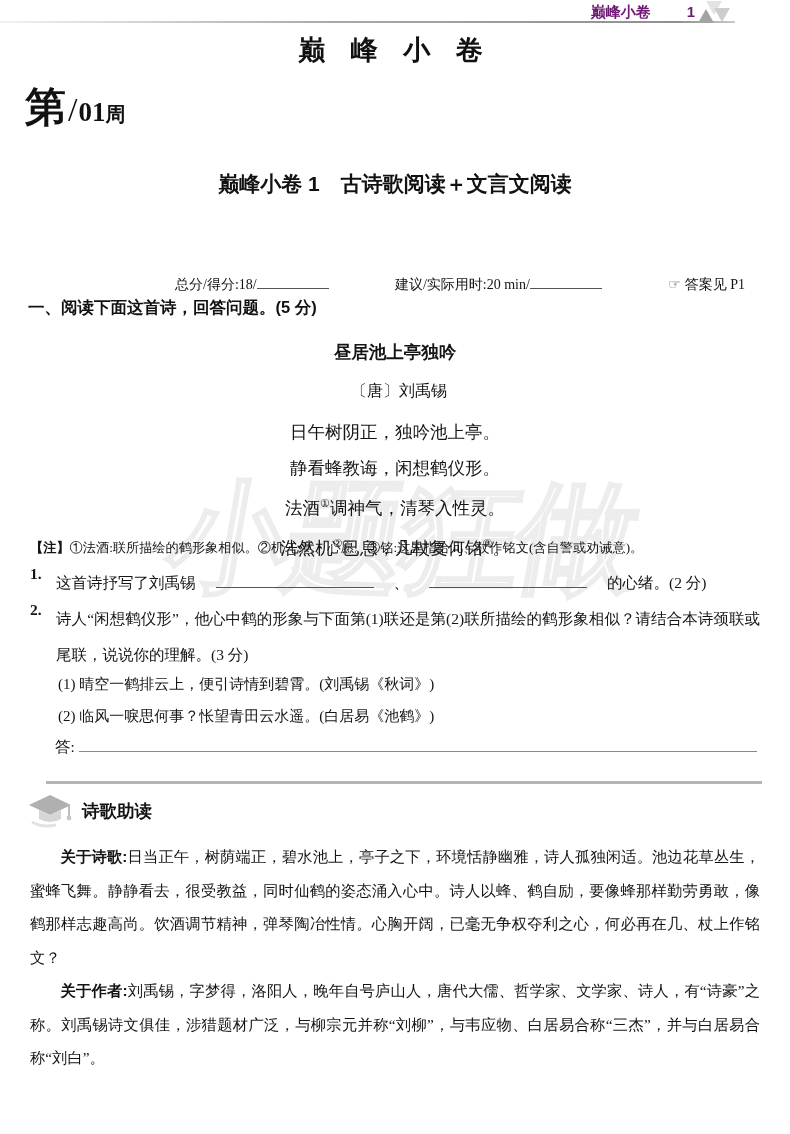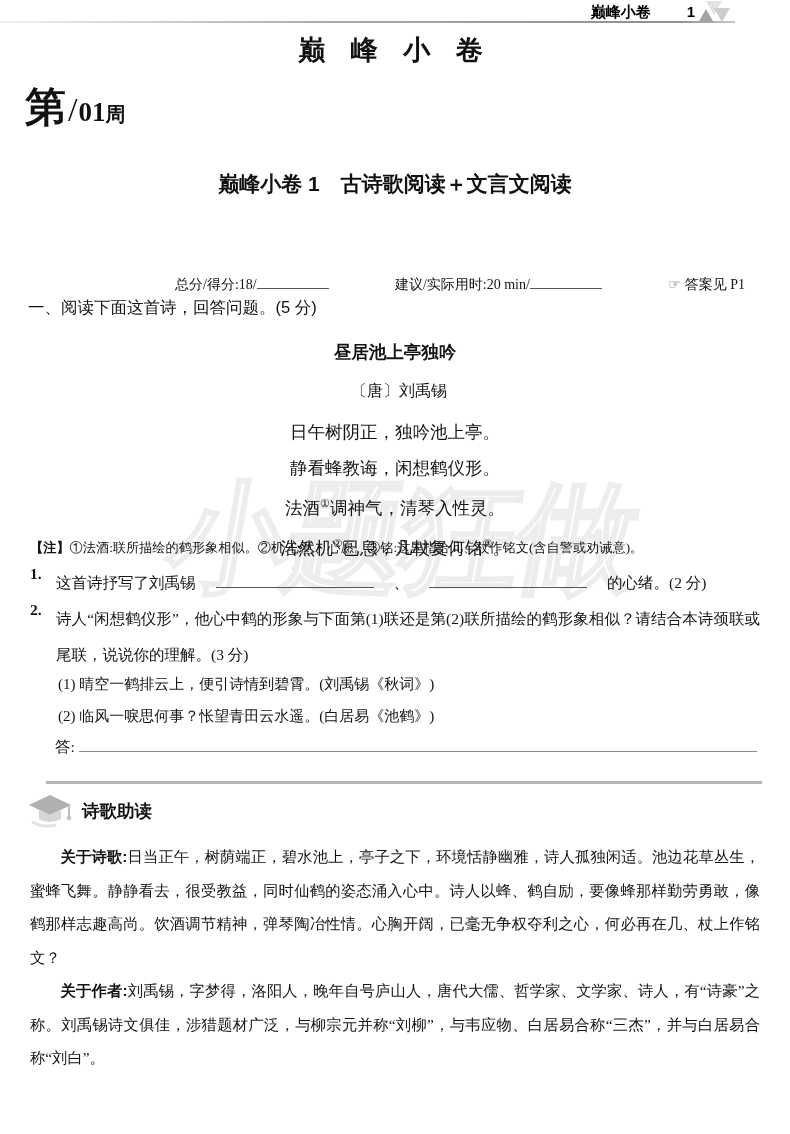--- a/index.html
+++ b/index.html
@@ -2,21 +2,21 @@
 <html><head>
 <meta charset="utf-8">
 <style>
   html,body{margin:0;padding:0;background:#fff;}
   .page{position:relative;width:790px;height:1134px;background:#ffffff;overflow:hidden;
         font-family:"Liberation Serif", serif;color:#141414;}
 
   
   .runhead{position:absolute;top:0;left:0;right:0;height:30px;z-index:2;}
   .runhead-text{position:absolute;top:3px;right:95px;display:flex;align-items:baseline;gap:36px;
-                font-family:"Liberation Sans", sans-serif;font-weight:bold;font-size:15px;color:#000000;}
+                font-family:"Liberation Sans", sans-serif;font-weight:bold;font-size:15px;color:#701a75;}
   .runhead-rule{position:absolute;top:21px;left:0;width:735px;height:2px;
                 background:linear-gradient(to right,#f2f2f2,#a9a9a9 45%,#8f8f8f 92%,#c9c9c9);}
   .corner{position:absolute;top:0;right:58px;}
 
   
   .masthead-title{position:absolute;top:32px;left:0;right:0;text-align:center;z-index:1;
                   font-family:"Liberation Sans", sans-serif;font-weight:bold;font-size:27px;
                   letter-spacing:9px;color:#111;}
   .week{position:absolute;top:80px;left:25px;display:flex;align-items:baseline;z-index:1;
         font-weight:bold;color:#111;}
@@ -30,21 +30,21 @@
                font-family:"Liberation Sans", sans-serif;font-weight:bold;font-size:21px;color:#111;}
   .meta{position:absolute;top:240px;left:175px;right:45px;display:flex;align-items:baseline;
         justify-content:space-between;font-size:14px;z-index:1;margin-top:34px;}
   .meta-item{display:flex;align-items:baseline;white-space:nowrap;}
   .blank{display:inline-block;border-bottom:1px solid #555;height:1em;}
   .blank-70{width:72px;}
   .hand-icon{font-family:"DejaVu Sans", sans-serif;font-size:14px;color:#555;margin-right:4px;}
 
   
   .sec-heading{position:absolute;top:297px;left:28px;z-index:1;
-               font-family:"Liberation Sans", sans-serif;font-weight:normal;font-size:16.5px;color:#111;}
+               font-family:"Liberation Sans", sans-serif;font-weight:bold;font-size:16.5px;color:#111;}
   .poem{position:absolute;top:340px;left:0;right:0;text-align:center;z-index:1;}
   .poem-title{font-family:"Liberation Sans", sans-serif;font-weight:bold;font-size:17.5px;margin-bottom:17px;}
   .poem-author{font-size:16px;margin-bottom:13px;padding-left:8px;}
   .poem-line{font-size:17.5px;line-height:35.5px;}
   .poem-line sup{font-size:11px;}
 
   .note{position:absolute;top:539px;left:30px;right:24px;font-size:13.2px;white-space:nowrap;z-index:1;}
   .note b{font-family:"Liberation Sans", sans-serif;}
 
   .q-row{display:flex;z-index:1;}

